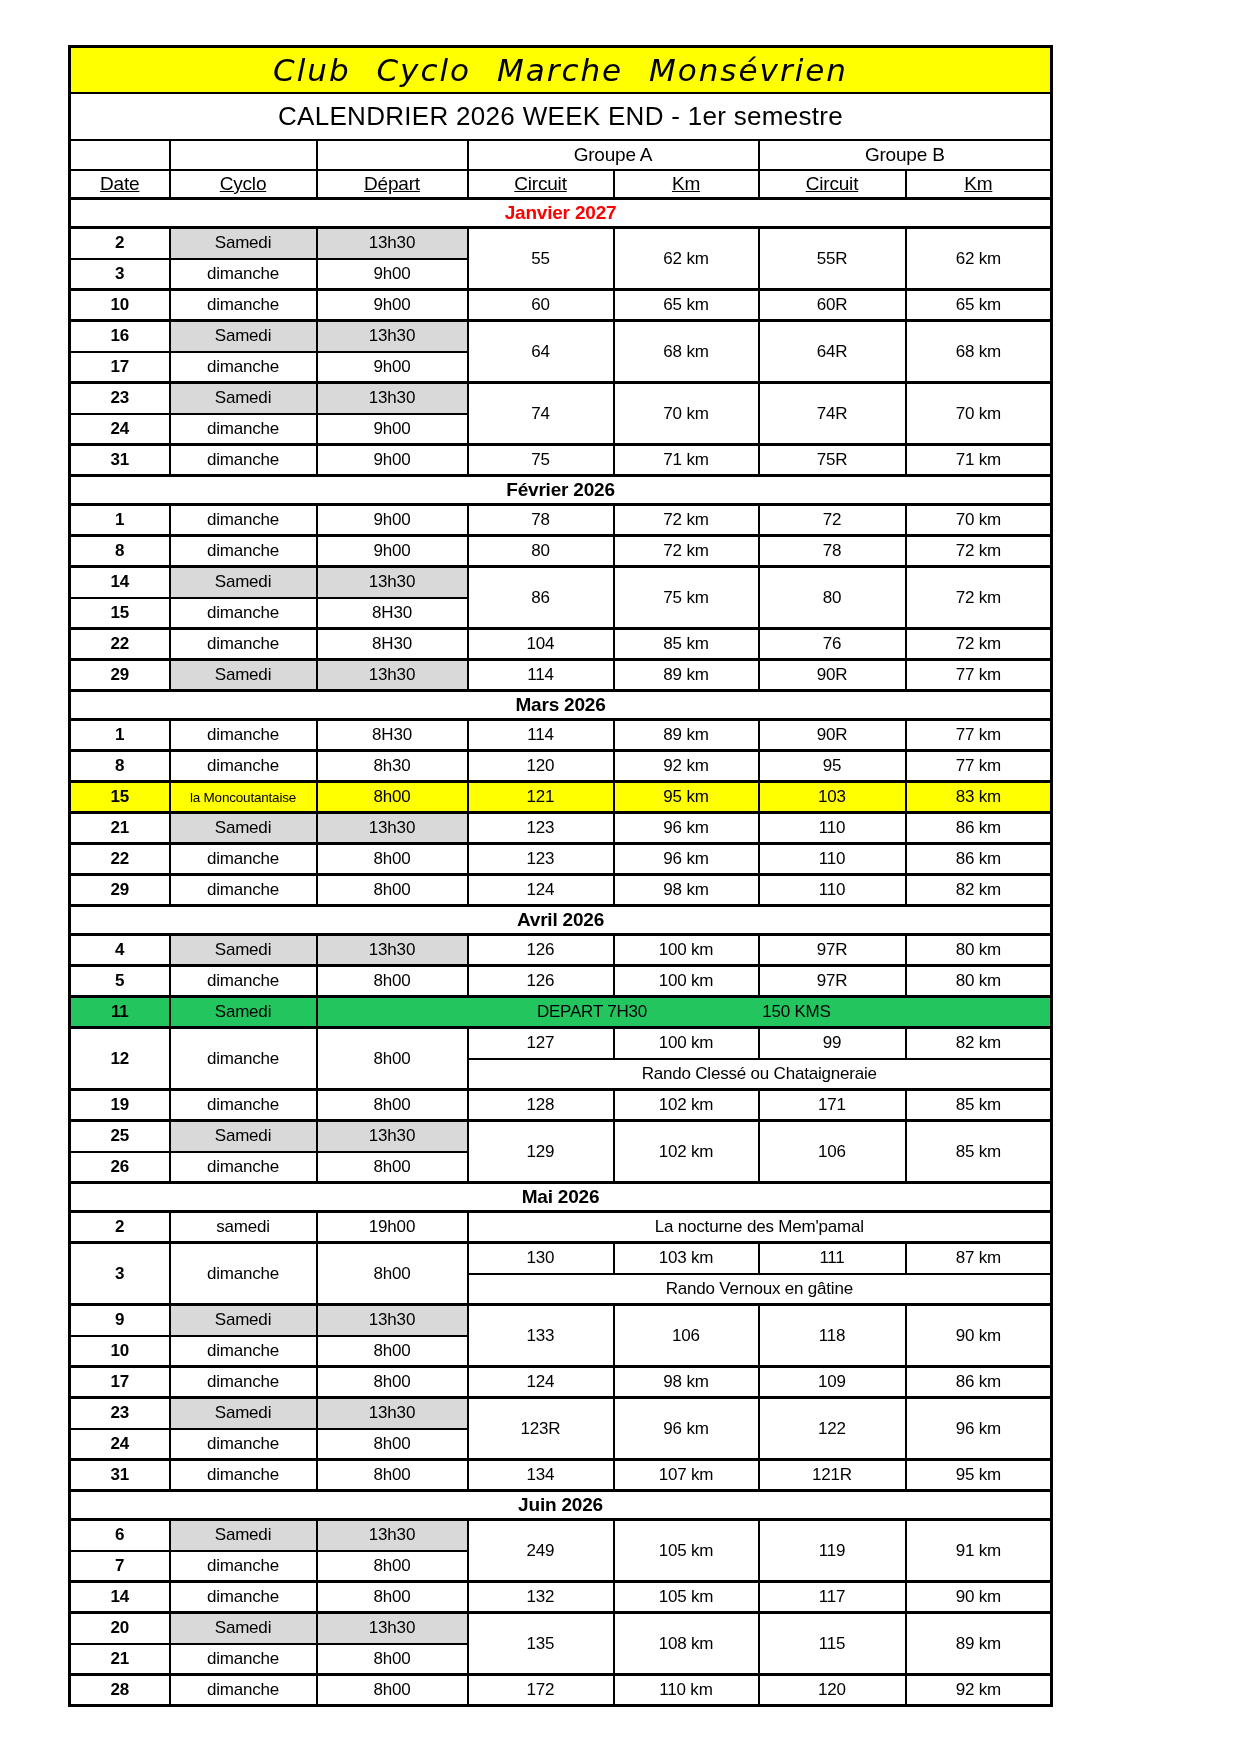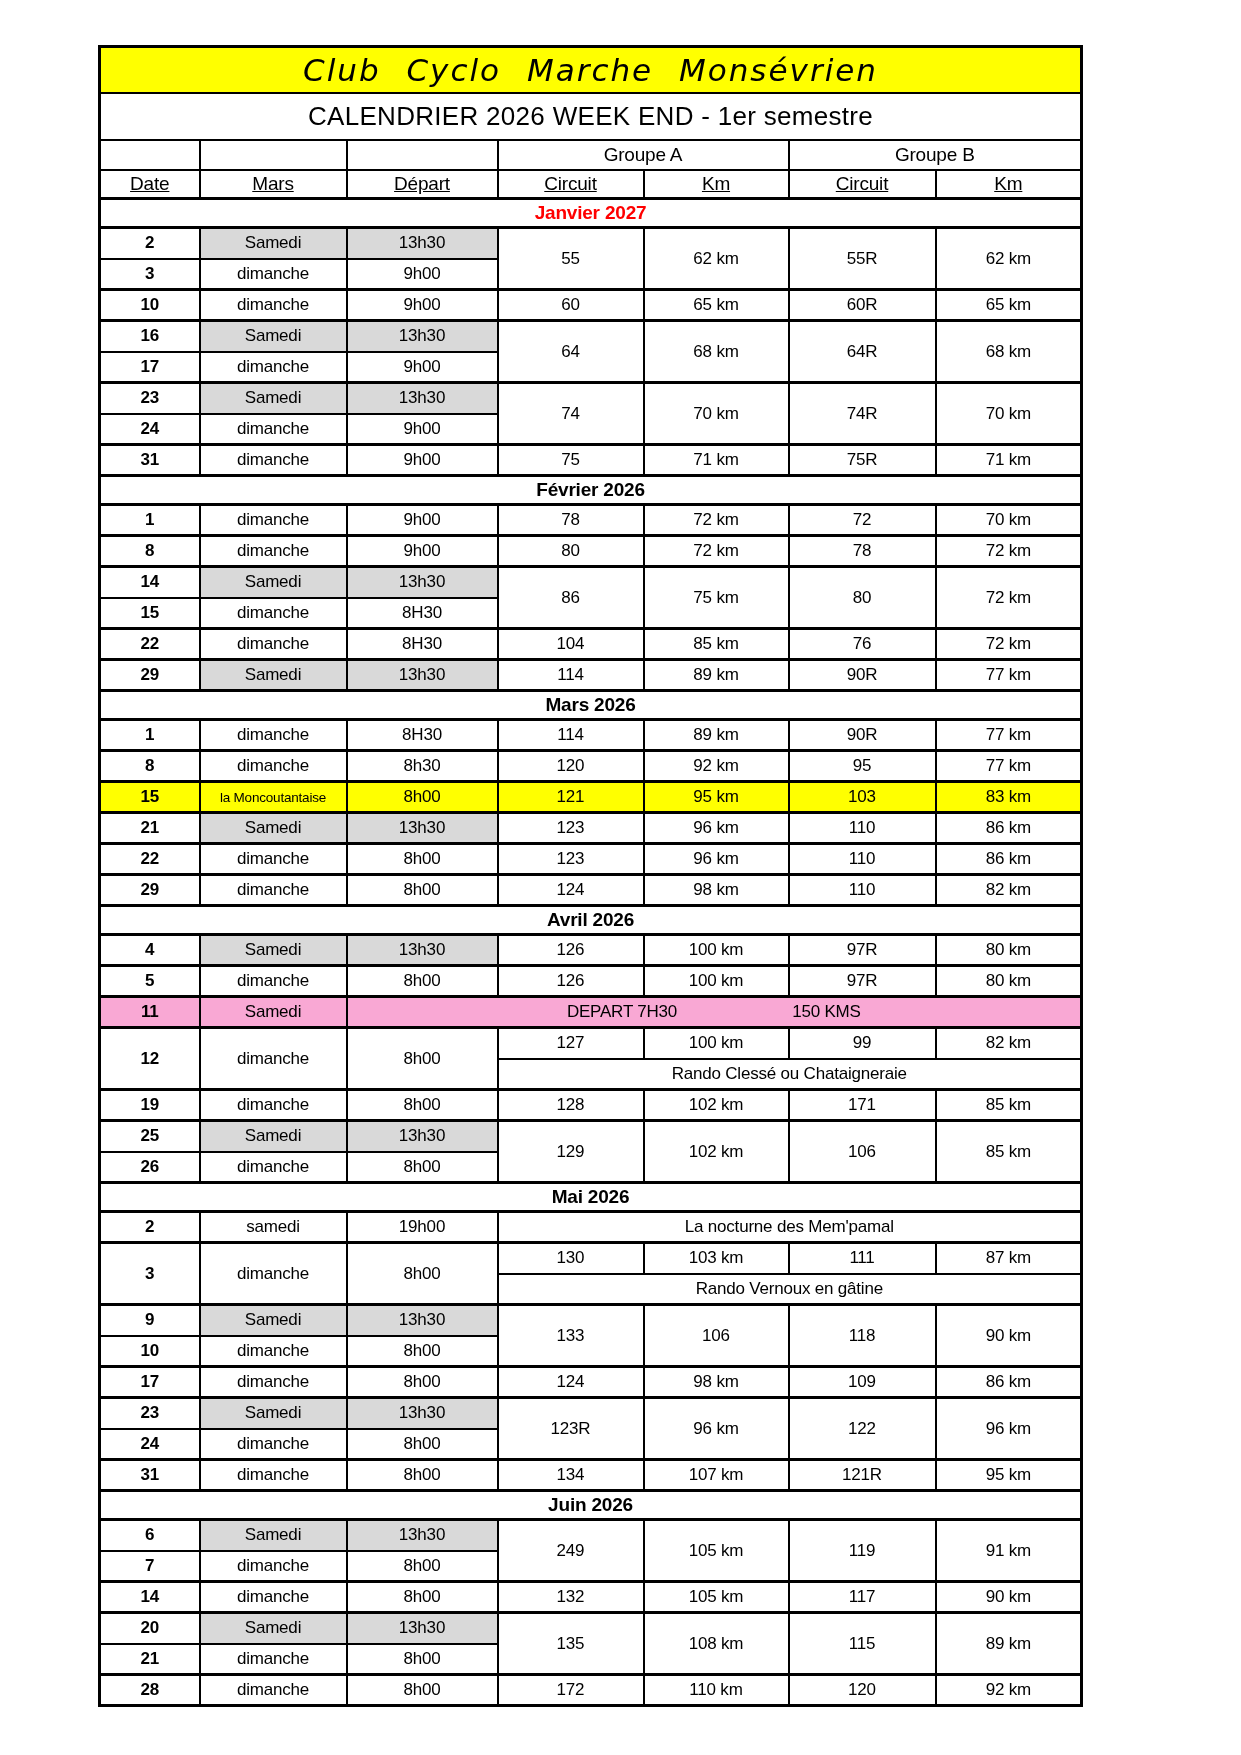--- a/index.html
+++ b/index.html
@@ -3,21 +3,21 @@
 <meta charset="utf-8">
 <style>
   * { box-sizing: border-box; }
   html, body { margin: 0; padding: 0; }
   body {
     width: 1241px; height: 1755px;
     background: #ffffff;
     font-family: "Liberation Sans", "DejaVu Sans", sans-serif;
     color: #000;
   }
-  .page { padding: 45px 0 0 98px; }
+  .page { padding: 45px 0 0 68px; }
   table.calendar {
     border-collapse: collapse;
     table-layout: fixed;
     width: 982px;
     border: 3px solid #000;
   }
   th, td {
     border: 2px solid #000;
     text-align: center;
     vertical-align: middle;
@@ -42,21 +42,21 @@
   .group-cell { height: 30px; font-size: 19px; margin-left: 47px; }
   .colhead-cell { height: 29px; font-size: 19px; border-bottom: 3px solid #000; text-decoration: underline; }
   .month-cell {
     font-weight: bold; font-size: 19px; height: 29px;
     border-top: 3px solid #000; border-bottom: 3px solid #000;
   }
   .date { font-weight: bold; }
   .shade { background: #D9D9D9; }
   tr.gs td { border-top: 3px solid #000; }
   tr.hl-yellow td { background: #FFFF00; }
-  tr.hl-blue td { background: #f9a8d4; }
+  tr.hl-blue td { background: #22c55e; }
   .event-name { font-weight: normal; font-size: 13.5px; padding: 0; }
   .banner-flex { display: flex; justify-content: center; gap: 115px; }
 </style>
 </head>
 <body>
 
 <div class="page">
   <table class="calendar">
     <colgroup>
       <col style="width:100px">
@@ -76,21 +76,21 @@
       </tr>
       <tr>
         <th class="group-cell"></th>
         <th class="group-cell"></th>
         <th class="group-cell"></th>
         <th colspan="2" class="group-cell">Groupe A</th>
         <th colspan="2" class="group-cell">Groupe B</th>
       </tr>
       <tr>
         <th class="colhead-cell">Date</th>
-        <th class="colhead-cell">Mars</th>
+        <th class="colhead-cell">Cyclo</th>
         <th class="colhead-cell">Départ</th>
         <th class="colhead-cell">Circuit</th>
         <th class="colhead-cell">Km</th>
         <th class="colhead-cell">Circuit</th>
         <th class="colhead-cell">Km</th>
       </tr>
     </thead>
     <tbody id="calendar-body">
         <tr>
           <td class="month-cell" colspan="7" style="color: rgb(255, 0, 0);">Janvier 2027</td>

